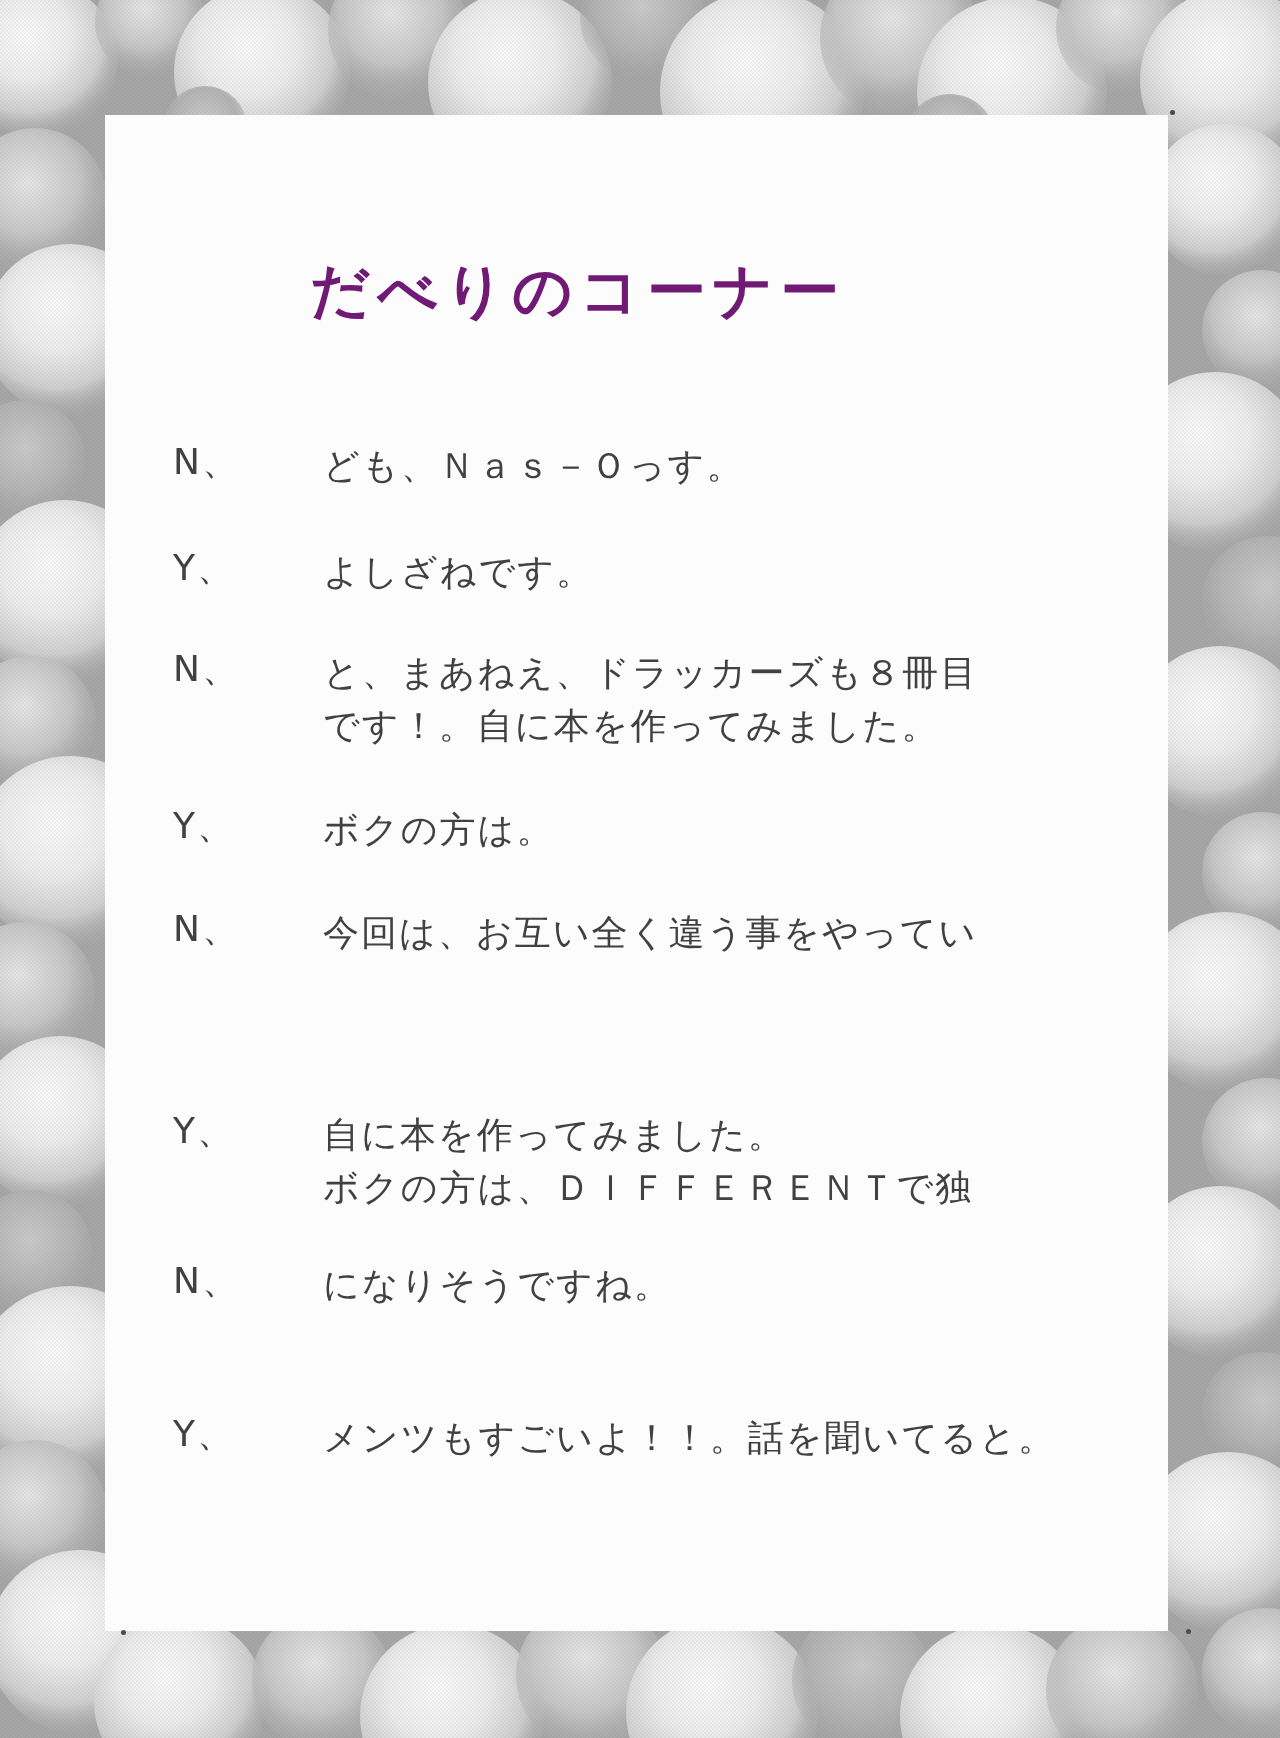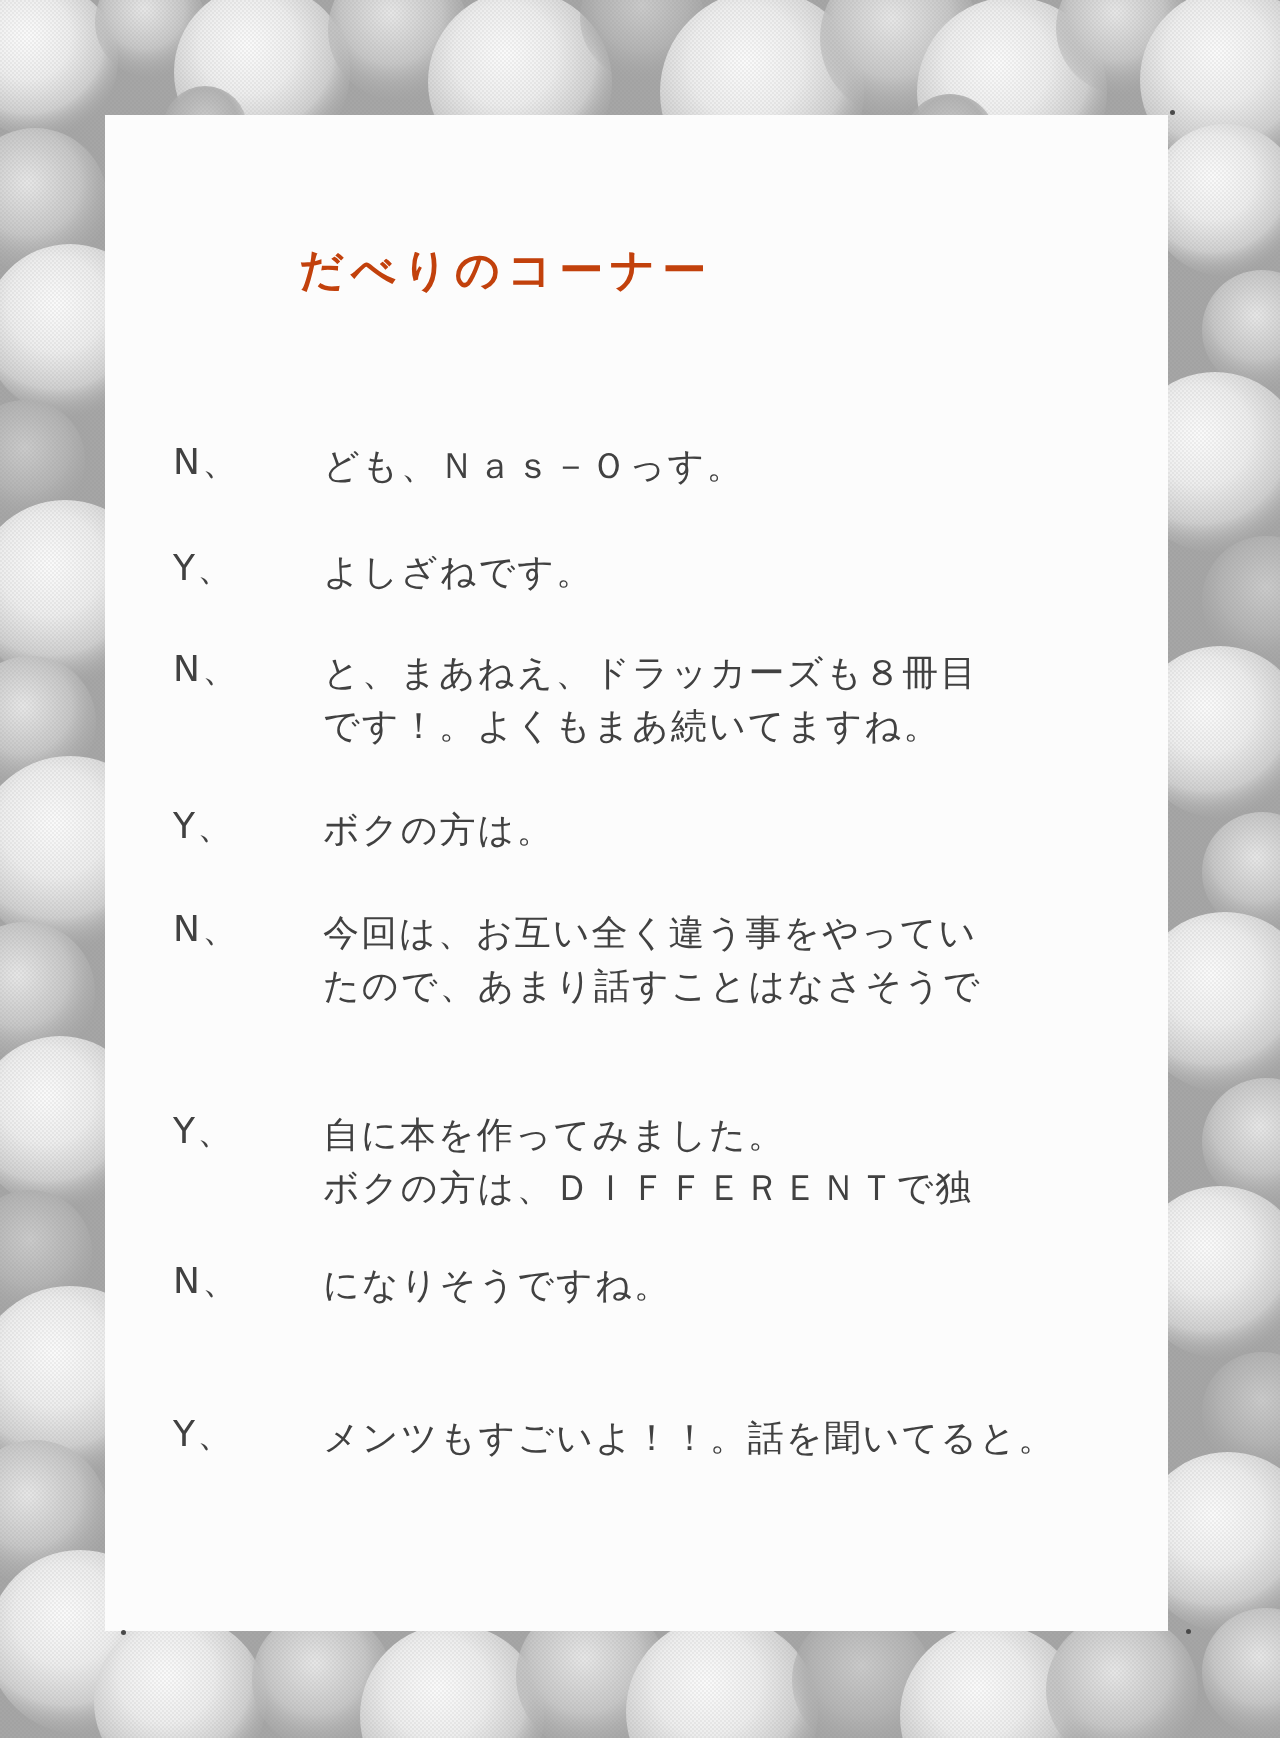--- a/index.html
+++ b/index.html
@@ -28,25 +28,25 @@
     left: 105px;
     top: 115px;
     width: 1063px;
     height: 1516px;
     background: #fcfcfc;
   }
   .title {
     position: absolute;
     left: 190px;
     top: 122px;
-    margin: 4px;
-    font-size: 44px;
+    margin: 15px;
+    font-size: 59px;
     font-weight: 700;
     letter-spacing: 7px;
-    color: #c2410c;
+    color: #701a75;
     white-space: nowrap;
   }
   .row {
     position: absolute;
     left: 0;
     width: 100%;
     color: #414141;
     font-size: 36px;
     letter-spacing: 2px;
     line-height: 53px;
@@ -168,36 +168,35 @@
       <span class="spk">Y、</span>
       <div class="txt">
         <div>よしざねです。</div>
       </div>
     </div>
 
     <div class="row" style="top:527px">
       <span class="spk">N、</span>
       <div class="txt">
         <div>と、まあねえ、ドラッカーズも８冊目</div>
-        <div>です！。よくもまあ続いてますね。</div>
+        <div>です！。自に本を作ってみました。</div>
       </div>
     </div>
 
     <div class="row" style="top:684px">
       <span class="spk">Y、</span>
       <div class="txt">
         <div>ボクの方は。</div>
       </div>
     </div>
 
     <div class="row" style="top:787px">
       <span class="spk">N、</span>
       <div class="txt">
         <div>今回は、お互い全く違う事をやってい</div>
-        <div>たので、あまり話すことはなさそうで</div>
       </div>
     </div>
 
     <div class="row" style="top:989px">
       <span class="spk">Y、</span>
       <div class="txt">
         <div>自に本を作ってみました。</div>
         <div>ボクの方は、ＤＩＦＦＥＲＥＮＴで独</div>
       </div>
     </div>

